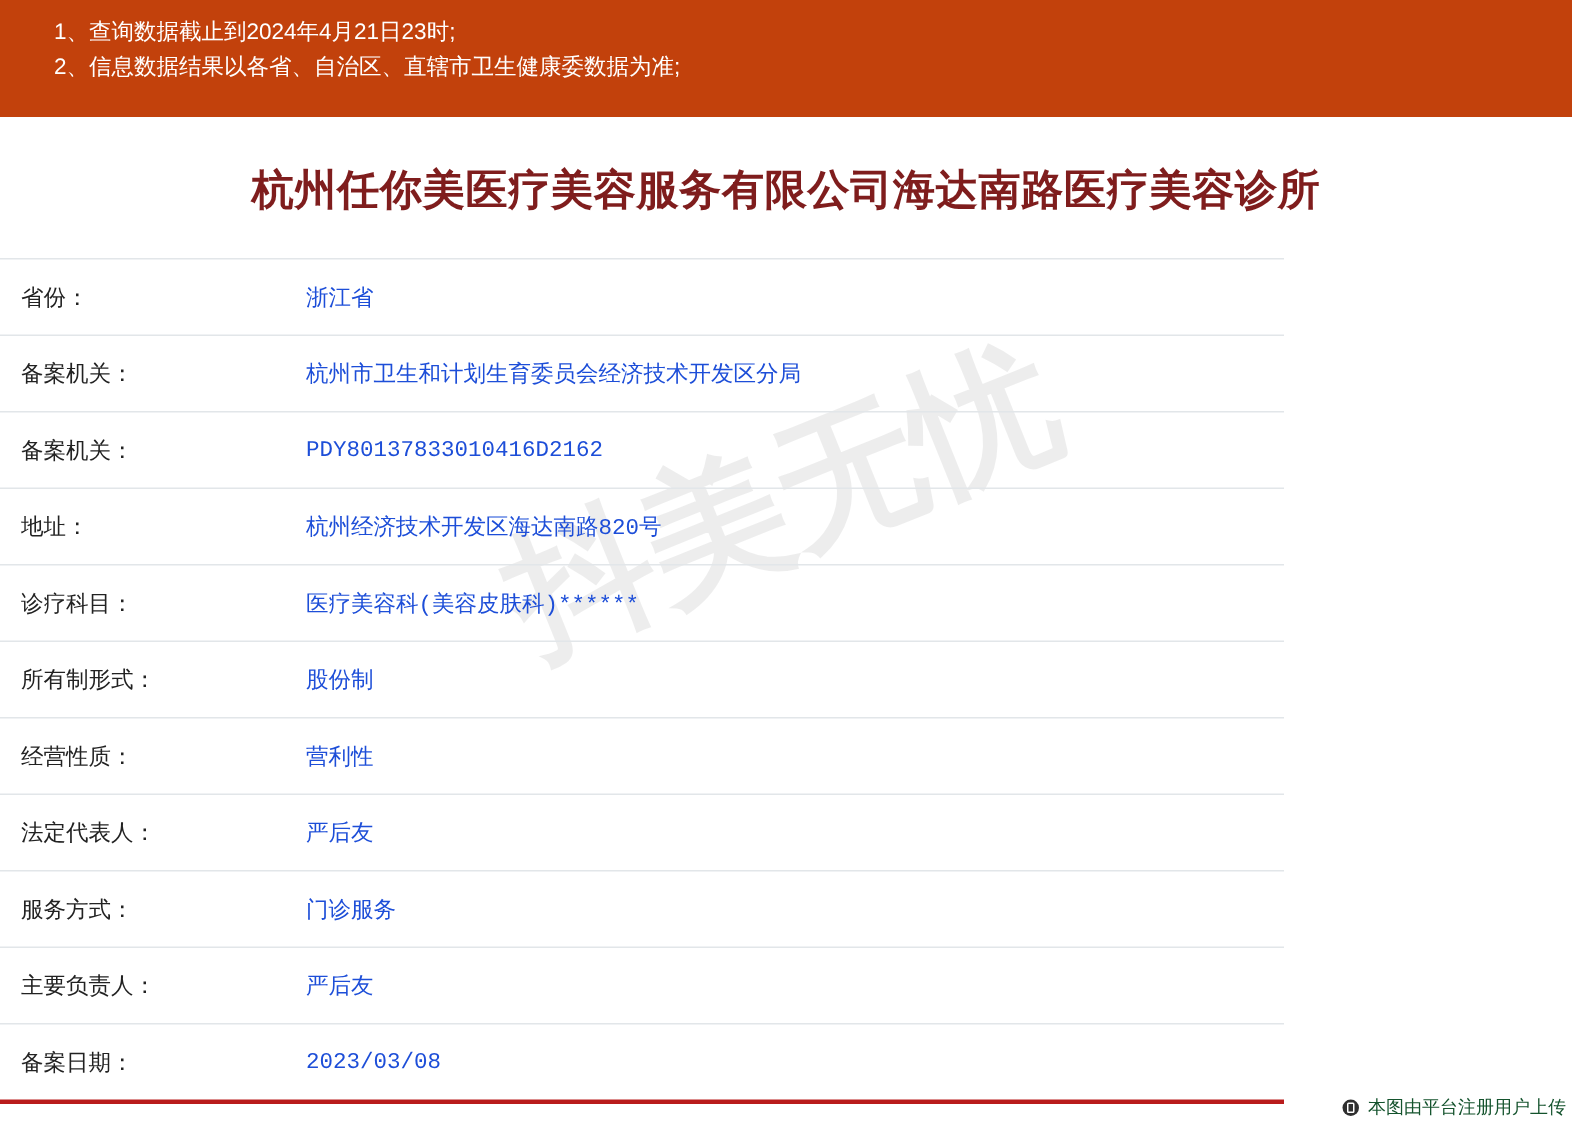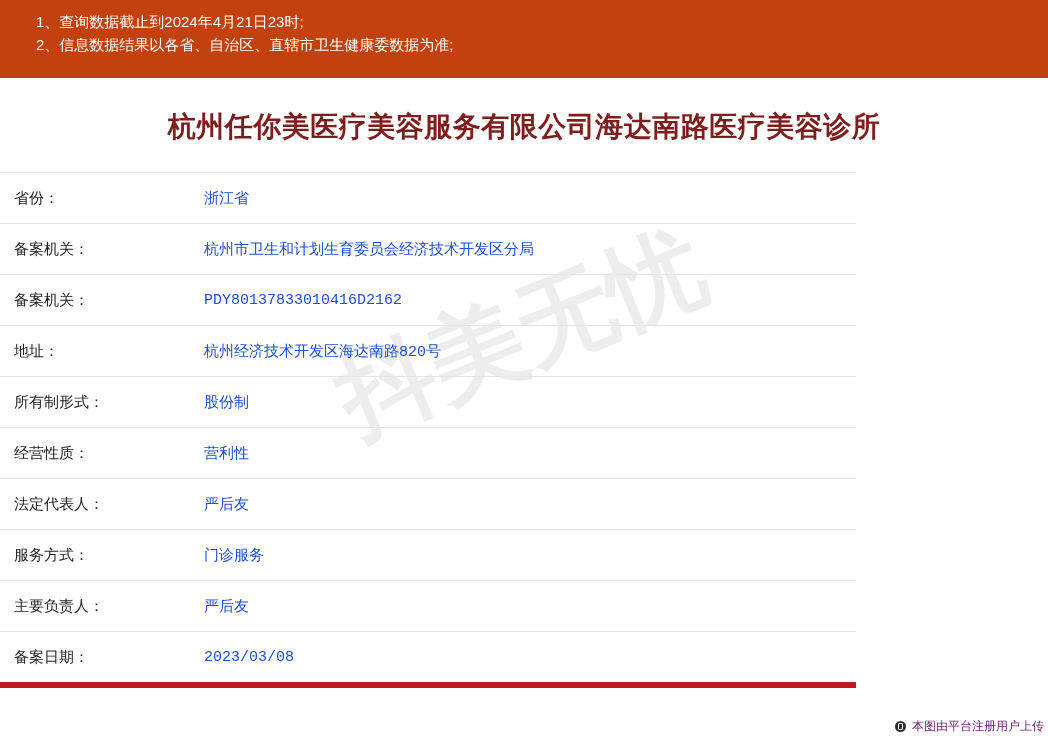--- a/index.html
+++ b/index.html
@@ -47,21 +47,21 @@
     border-collapse: collapse;
     table-layout: fixed;
     position: relative;
     z-index: 2;
     font-family: Liberation Mono, monospace;
   }
   .info-table tr {
     border-top: 1px solid #e2e6e9;
   }
   .info-table tr:last-child {
-    border-bottom: 6px solid #b91c1c;
+    border-bottom: 3px solid #b91c1c;
   }
   .info-table td {
     padding: 14px 0 14px 0;
     font-size: 15px;
     color: #222222;
     vertical-align: middle;
     height: 22px;
   }
   .info-table td.label {
     width: 190px;
@@ -85,23 +85,23 @@
     white-space: nowrap;
     pointer-events: none;
     z-index: 1;
     font-family: "Liberation Serif", serif;
   }
 
   
   .credit {
     position: absolute;
     right: 4px;
-    bottom: 16px;
+    bottom: 4px;
     font-size: 12px;
-    color: #701a75;
+    color: #14532d;
     display: flex;
     align-items: center;
     gap: 6px;
     z-index: 3;
   }
   .credit .dot {
     display: inline-block;
     width: 11px;
     height: 11px;
     border-radius: 50%;
@@ -148,20 +148,24 @@
     </tr>
     <tr>
       <td class="label">备案机关：</td>
       <td class="value">PDY80137833010416D2162</td>
     </tr>
     <tr>
       <td class="label">地址：</td>
       <td class="value">杭州经济技术开发区海达南路820号</td>
     </tr>
     <tr>
+      <td class="label">诊疗科目：</td>
+      <td class="value">医疗美容科(美容皮肤科)******</td>
+    </tr>
+    <tr>
       <td class="label">所有制形式：</td>
       <td class="value">股份制</td>
     </tr>
     <tr>
       <td class="label">经营性质：</td>
       <td class="value">营利性</td>
     </tr>
     <tr>
       <td class="label">法定代表人：</td>
       <td class="value">严后友</td>

